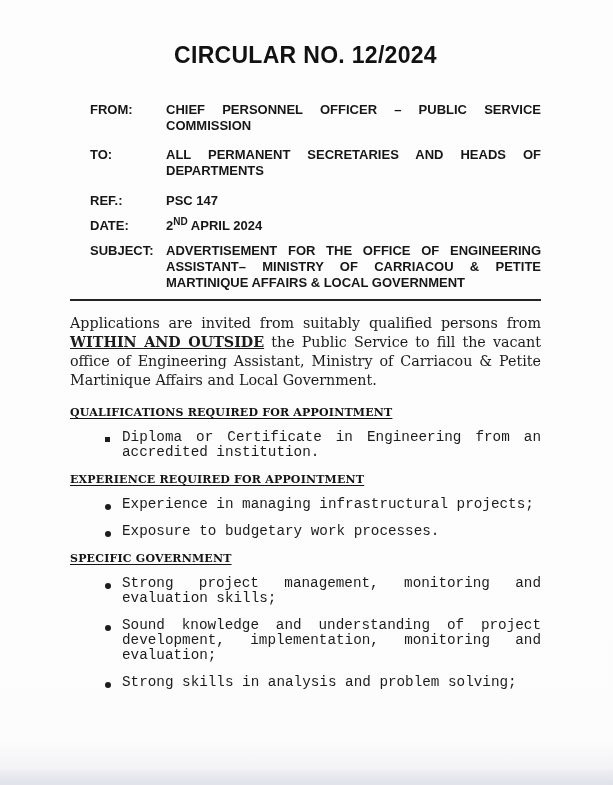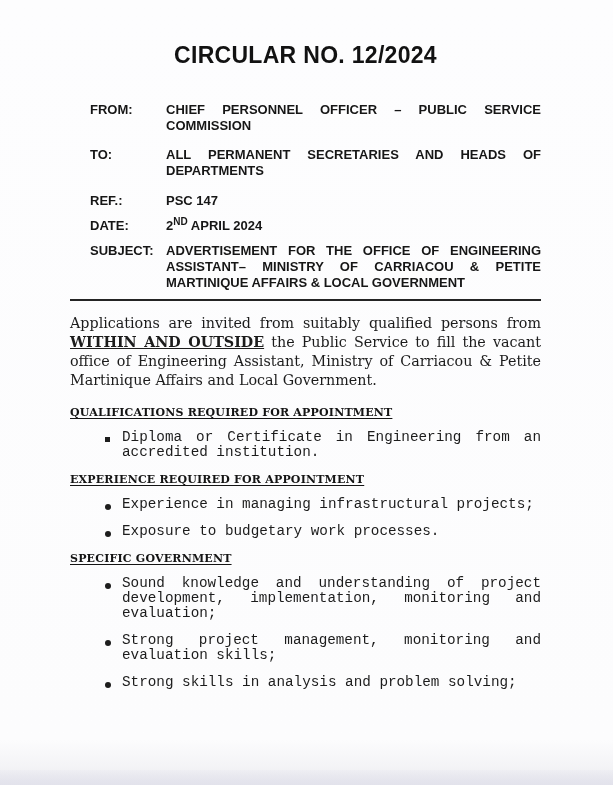--- a/index.html
+++ b/index.html
@@ -171,27 +171,27 @@
       </div>
     </div>
 
     <div>
       <h2 class="section-heading">SPECIFIC GOVERNMENT</h2>
       <div class="bullet-list serif">
         <div class="bullet-item">
           <span class="bullet-marker">
               <i></i>
             </span>
+          <span class="bullet-text">Strong project management, monitoring and evaluation skills;</span>
+        </div>
+        <div class="bullet-item">
+          <span class="bullet-marker">
+              <i></i>
+            </span>
           <span class="bullet-text">Sound knowledge and understanding of project development, implementation, monitoring and evaluation;</span>
-        </div>
-        <div class="bullet-item">
-          <span class="bullet-marker">
-              <i></i>
-            </span>
-          <span class="bullet-text">Strong project management, monitoring and evaluation skills;</span>
         </div>
         <div class="bullet-item">
           <span class="bullet-marker">
               <i></i>
             </span>
           <span class="bullet-text">Strong skills in analysis and problem solving;</span>
         </div>
 
       </div>
     </div>

